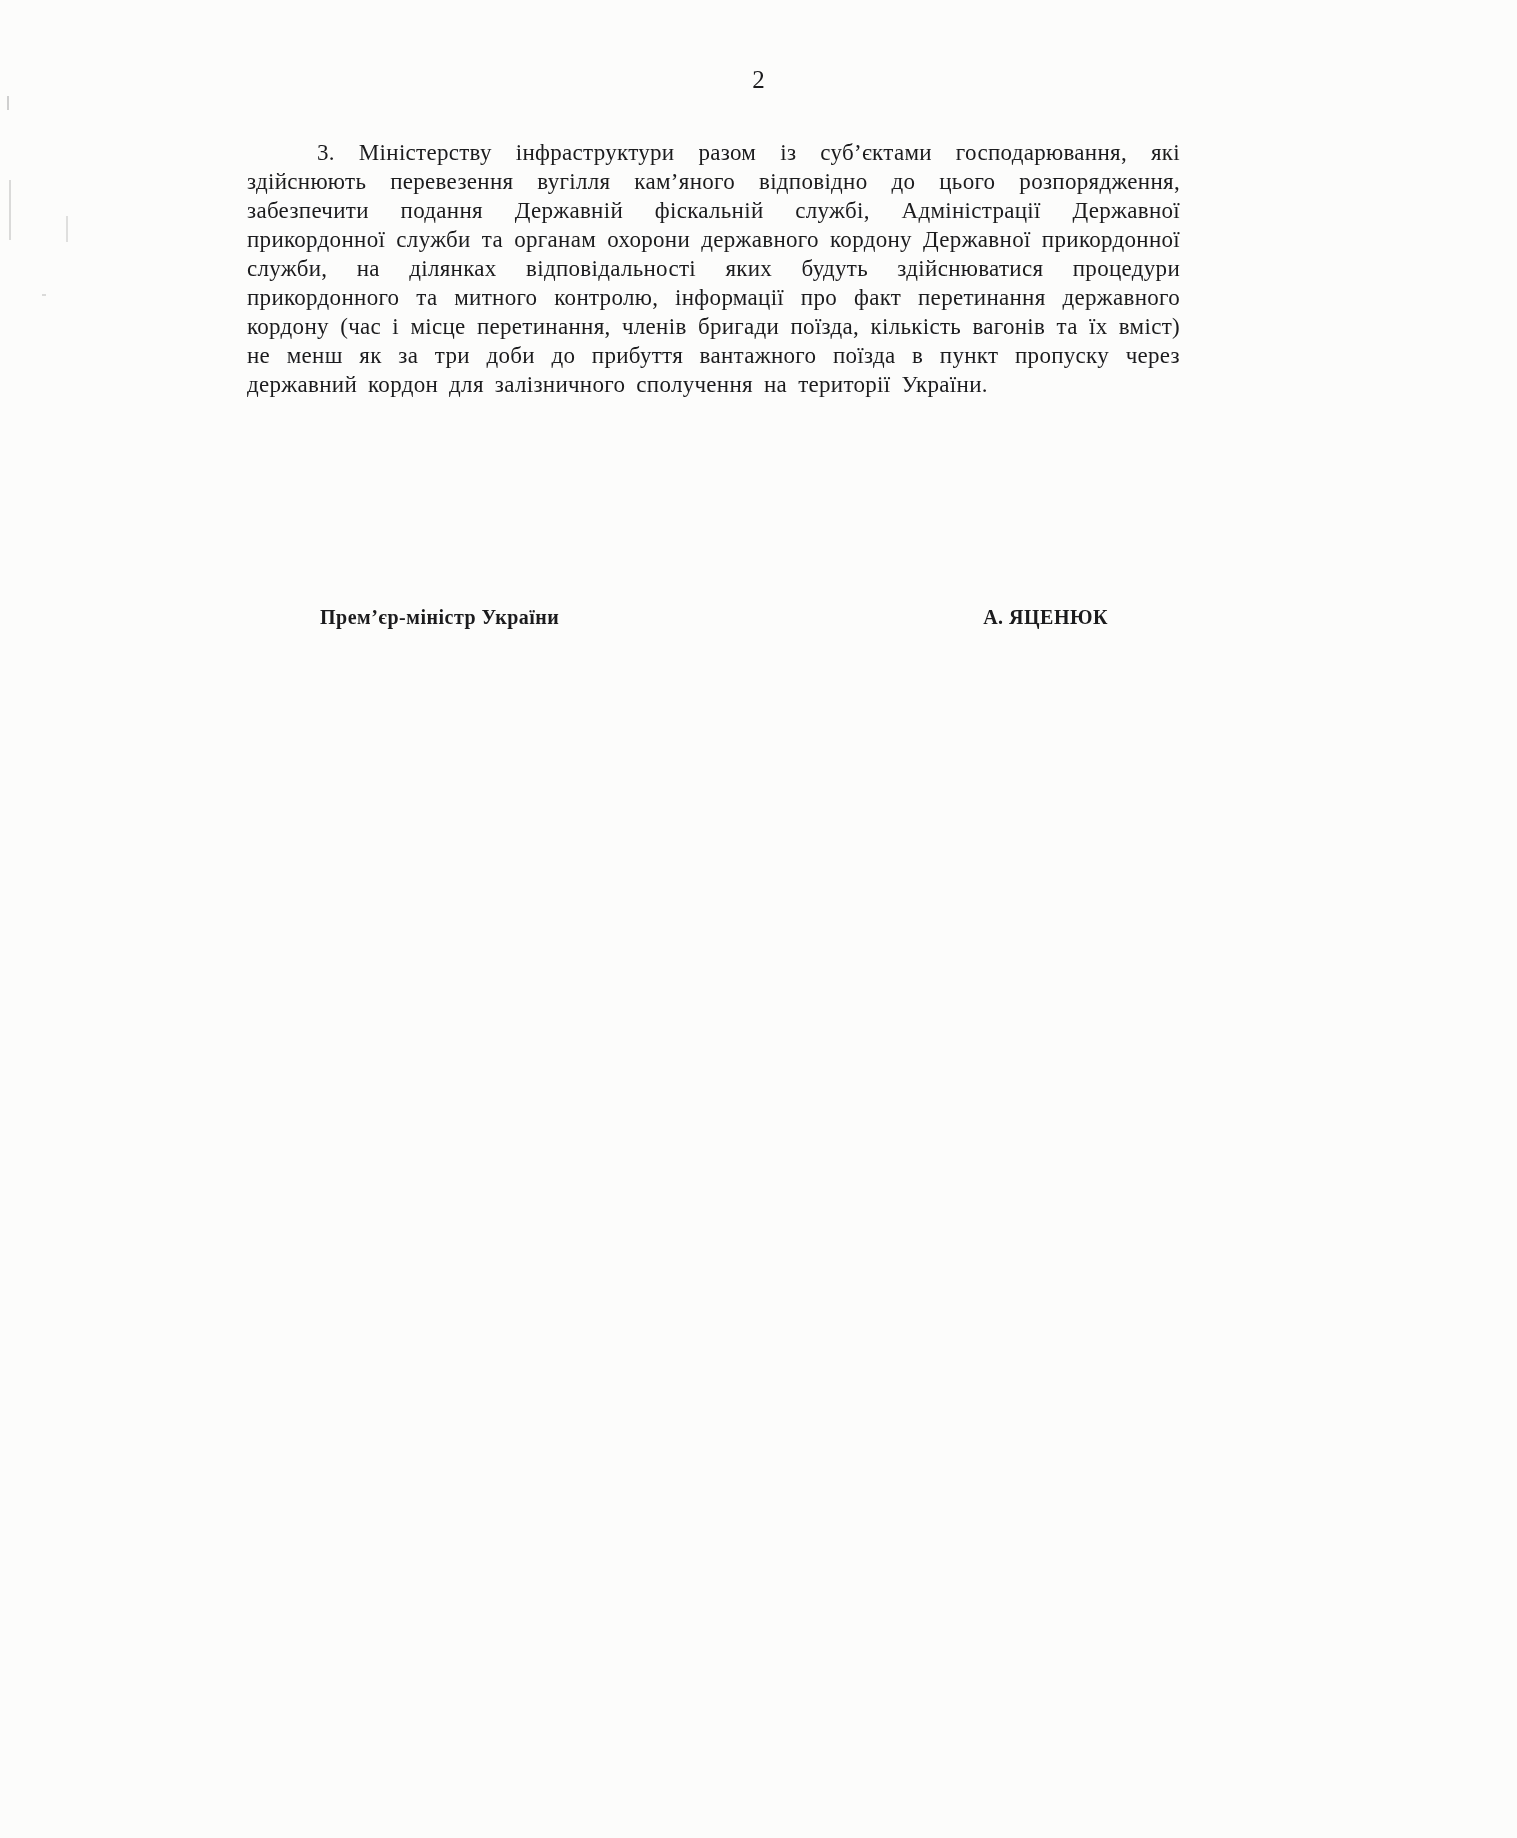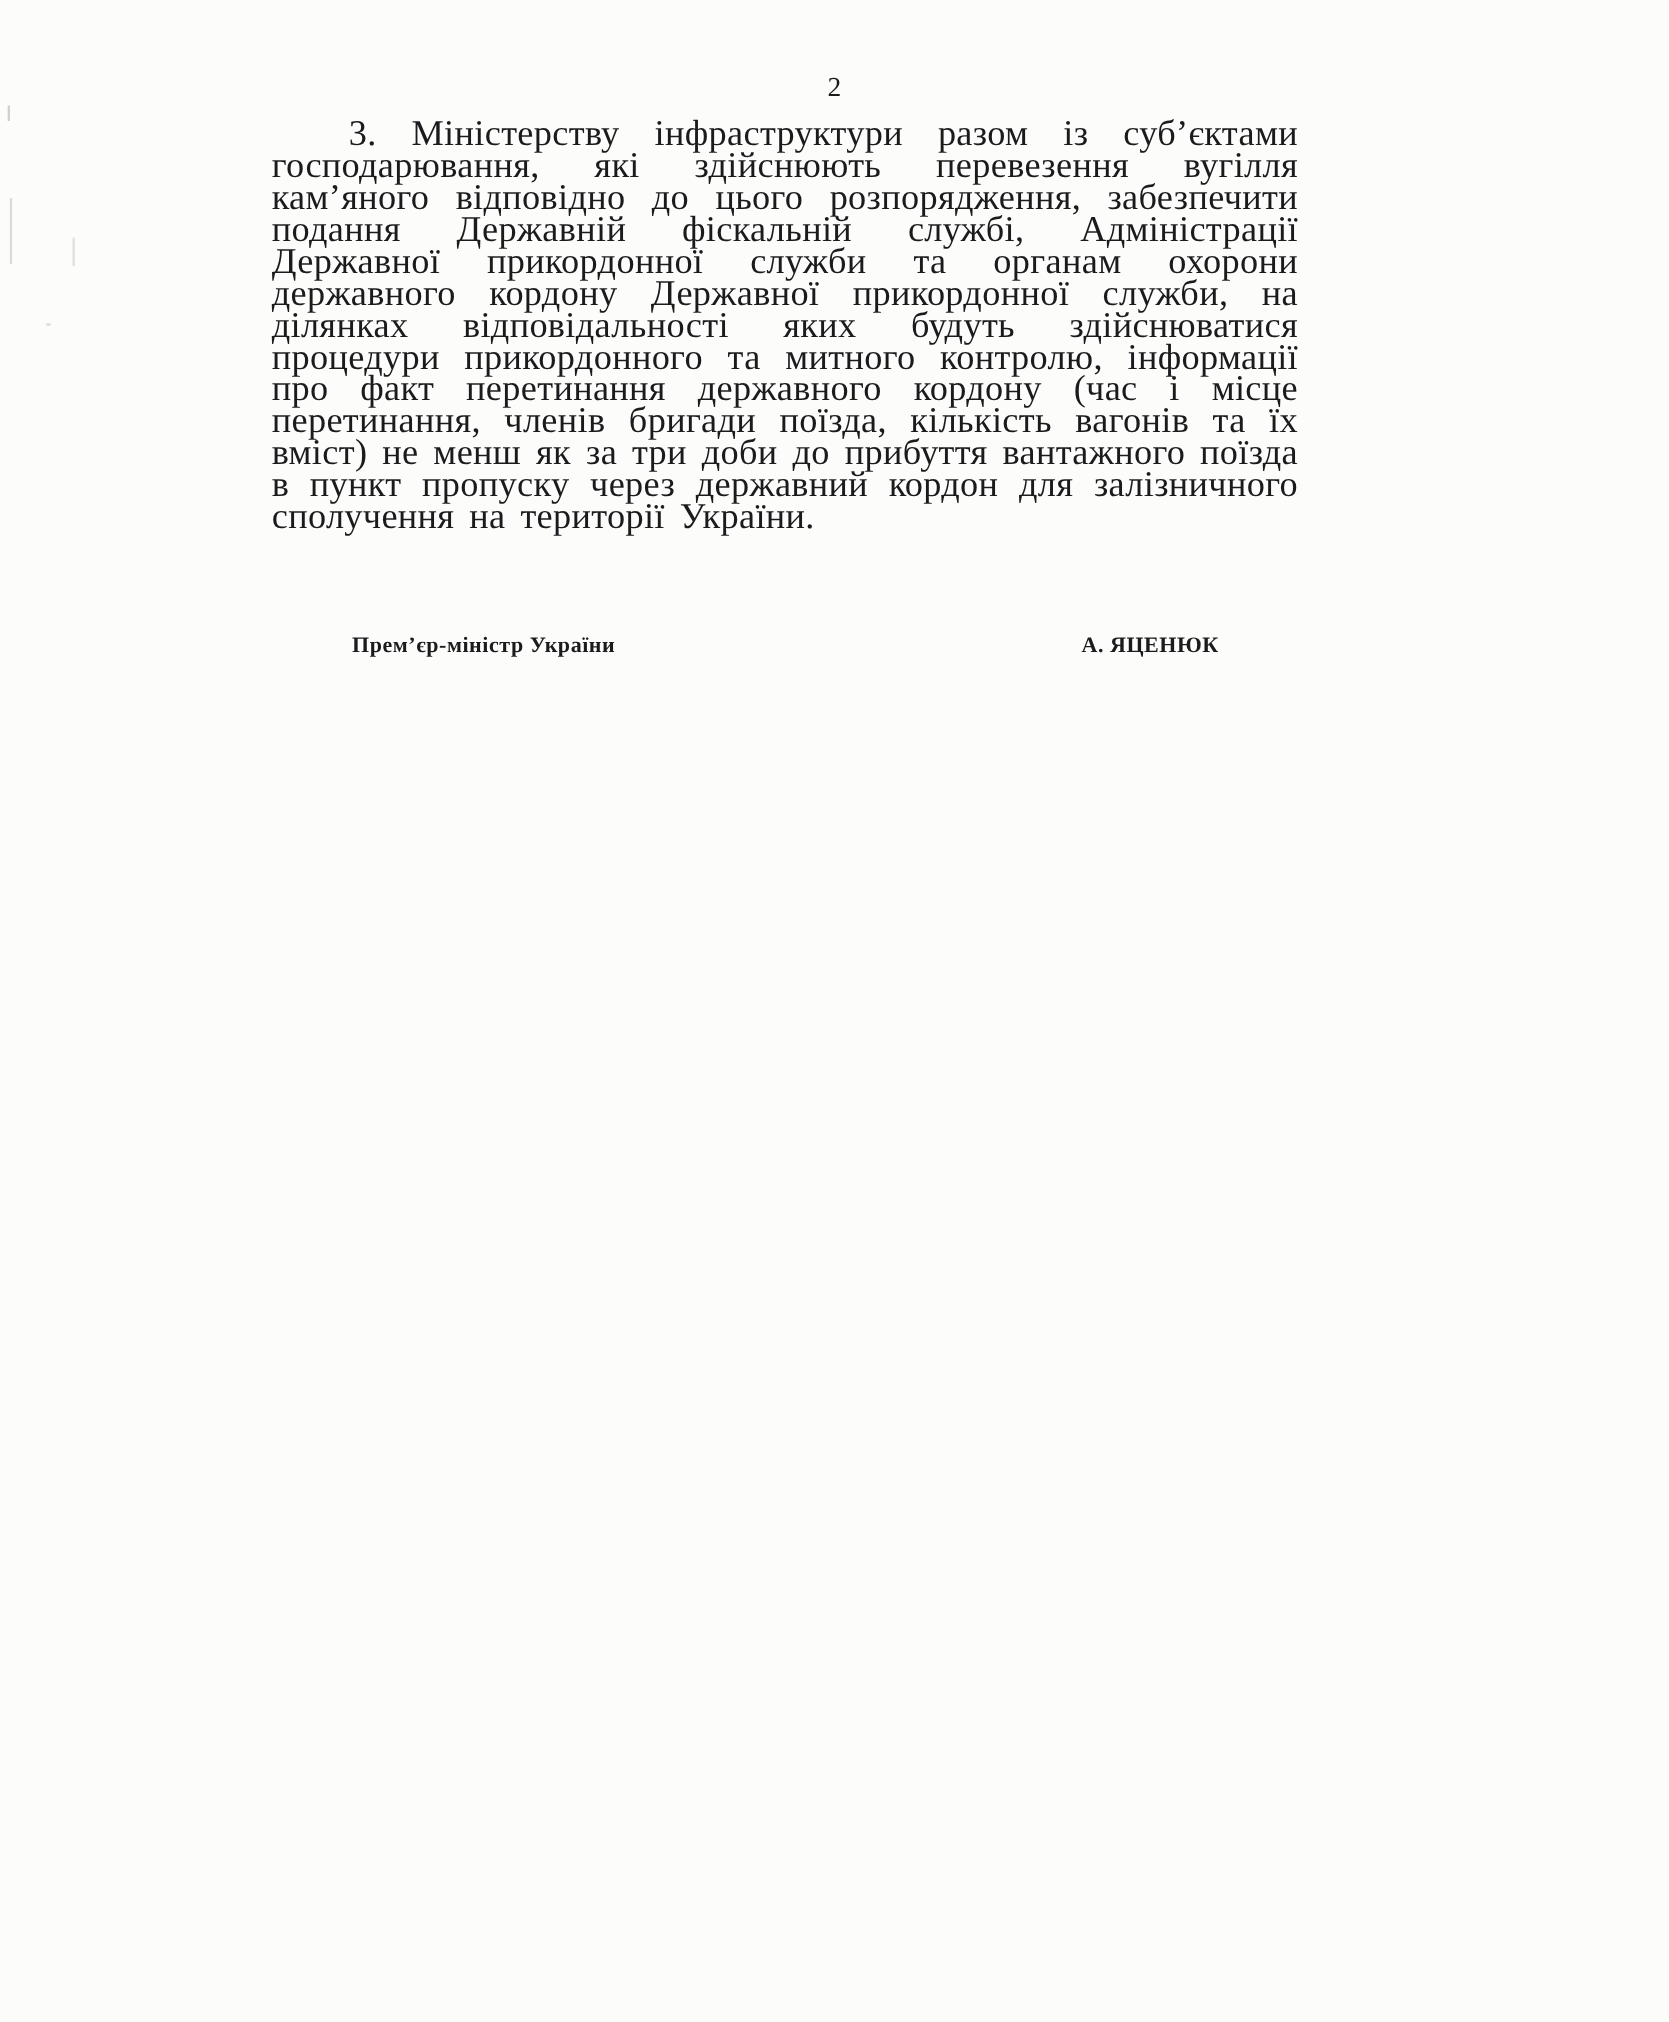--- a/index.html
+++ b/index.html
@@ -23,24 +23,24 @@
   .page-number {
     position: absolute;
     top: 66px;
     left: 0;
     width: 100%;
     text-align: center;
     font-size: 25px;
   }
   .body-paragraph {
     position: absolute;
-    top: 108px;
+    top: 138px;
     left: 247px;
     width: 933px;
-    font-size: 33px;
+    font-size: 23px;
     line-height: 29px;
     text-align: justify;
     text-indent: 70px;
     word-spacing: 5px;
     letter-spacing: 0.3px;
   }
   .signature-row {
     position: absolute;
     top: 576px;
     left: 247px;
@@ -50,20 +50,21 @@
     align-items: baseline;
     font-size: 20px;
     font-weight: bold;
     letter-spacing: 0.5px;
   }
   .signature-title {
     margin-left: 73px;
   }
   .signature-name {
     margin-right: 72px;
+    margin-top: 30px;
   }
   .scan-artifact {
     position: absolute;
     background: #9a9a9a;
   }
   .artifact-1 { left: 7px;  top: 96px;  width: 2px; height: 14px; opacity: .45; }
   .artifact-2 { left: 9px;  top: 180px; width: 2px; height: 60px; opacity: .35; }
   .artifact-3 { left: 66px; top: 216px; width: 2px; height: 26px; opacity: .30; }
   .artifact-4 { left: 42px; top: 294px; width: 4px; height: 2px;  opacity: .35; }
 </style>

